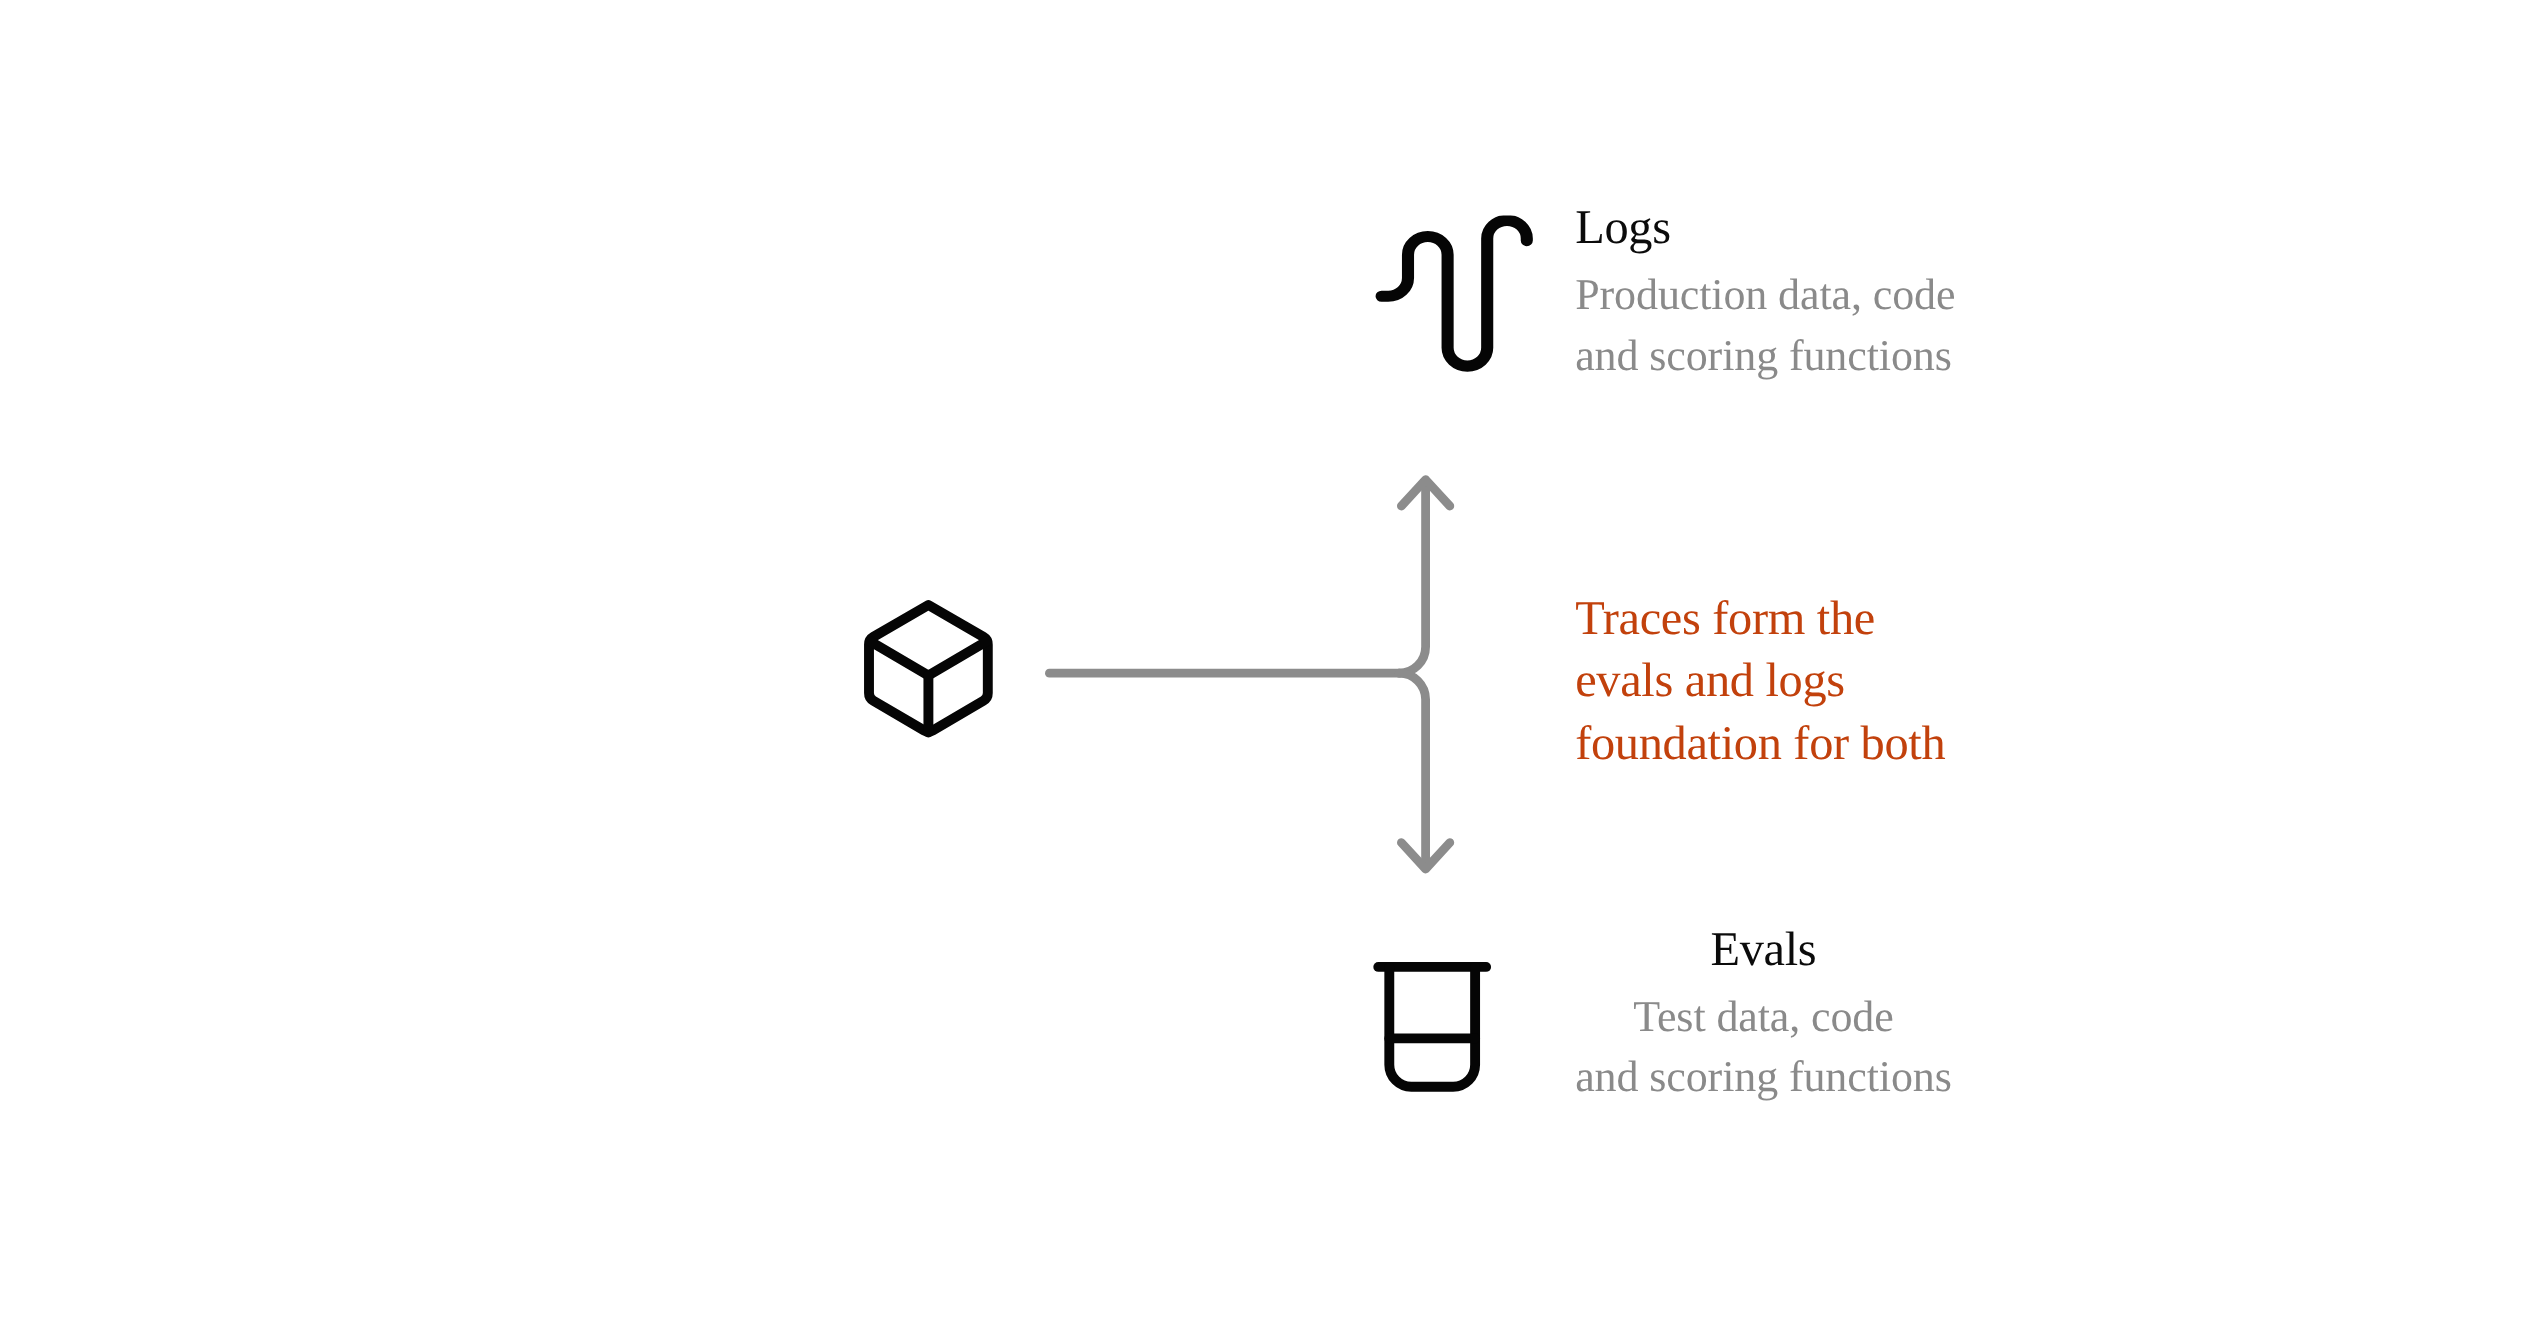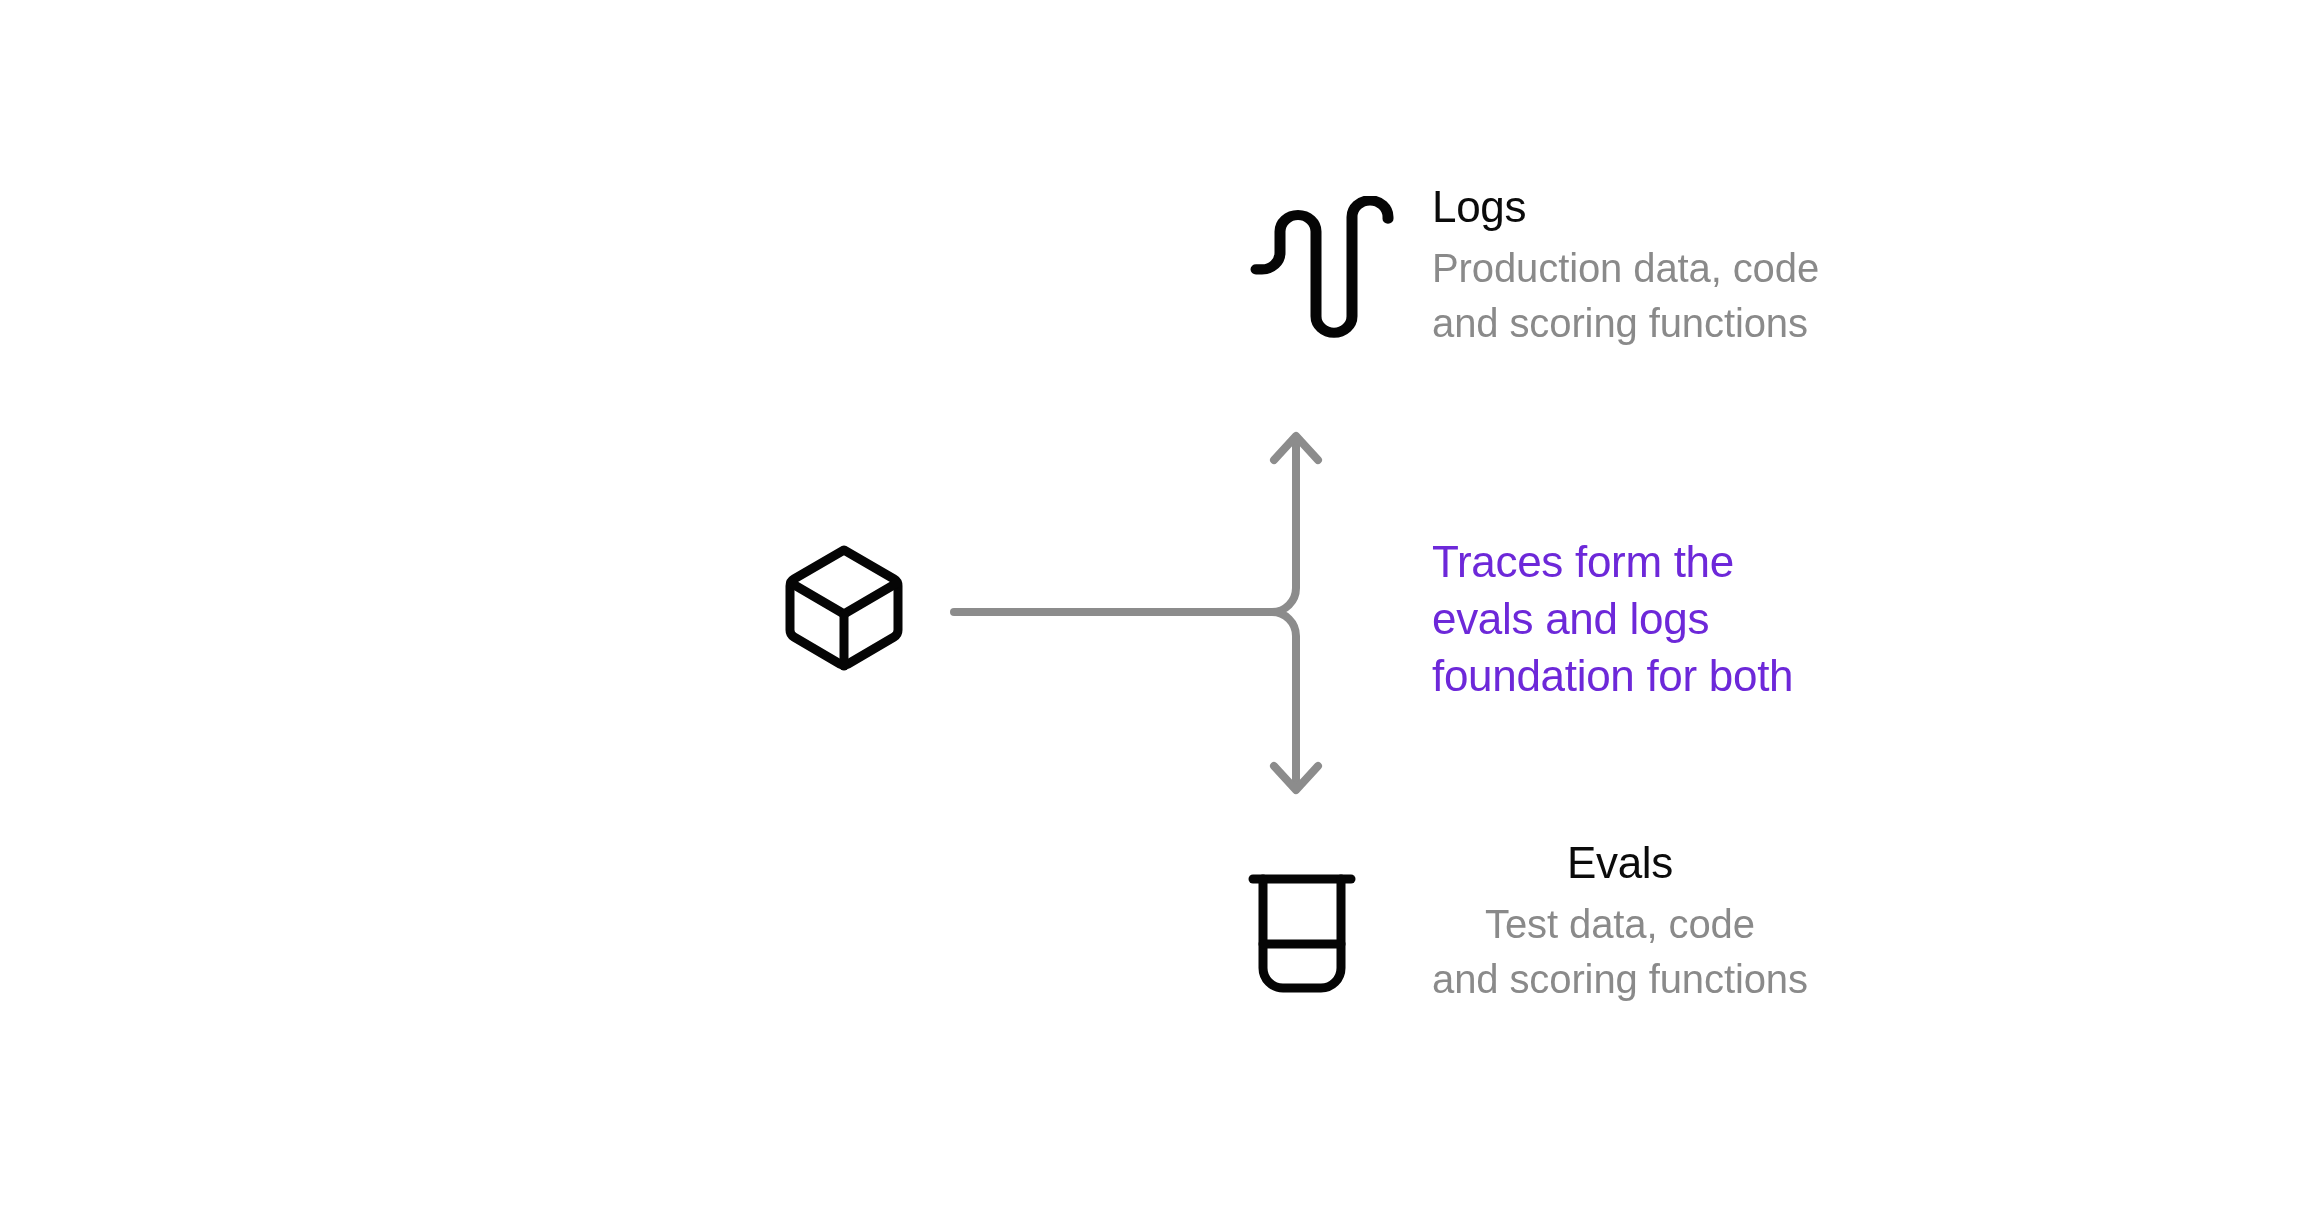--- a/index.html
+++ b/index.html
@@ -10,20 +10,21 @@
   body {
     font-family: "Liberation Sans", sans-serif;
     -webkit-font-smoothing: antialiased;
   }
   .canvas {
     position: relative;
     width: 2174px;
     height: 1212px;
     background: #ffffff;
     overflow: hidden;
+    font-family: Liberation Serif, serif;
   }
 
   
   .node-title {
     font-size: 44px;
     font-weight: 400;
     color: #0b0b0b;
     line-height: 1.12;
     letter-spacing: -0.3px;
     margin: 0;
@@ -45,21 +46,21 @@
 
   #logs-text   { left: 1432px; top: 182px; }
   #evals-text  { left: 1432px; top: 838px; text-align: center; }
   #traces-text { left: 343px;  top: 524px; }
 
   #caption {
     left: 1432px;
     top: 534px;
     font-size: 44px;
     font-weight: 400;
-    color: #6d28d9;
+    color: #c2410c;
     line-height: 1.29;
     letter-spacing: -0.3px;
   }
   #caption span { display: block; white-space: nowrap; }
 
   
   #logs-icon   { left: 1248px; top: 196px;  width: 150px; height: 152px; }
   #evals-icon  { left: 1248px; top: 868px;  width: 120px; height: 130px; }
   #traces-icon { left: 782px;  top: 544px;  width: 124px; height: 128px; }
   #connector   { left: 950px;  top: 420px;  width: 380px; height: 390px; }

